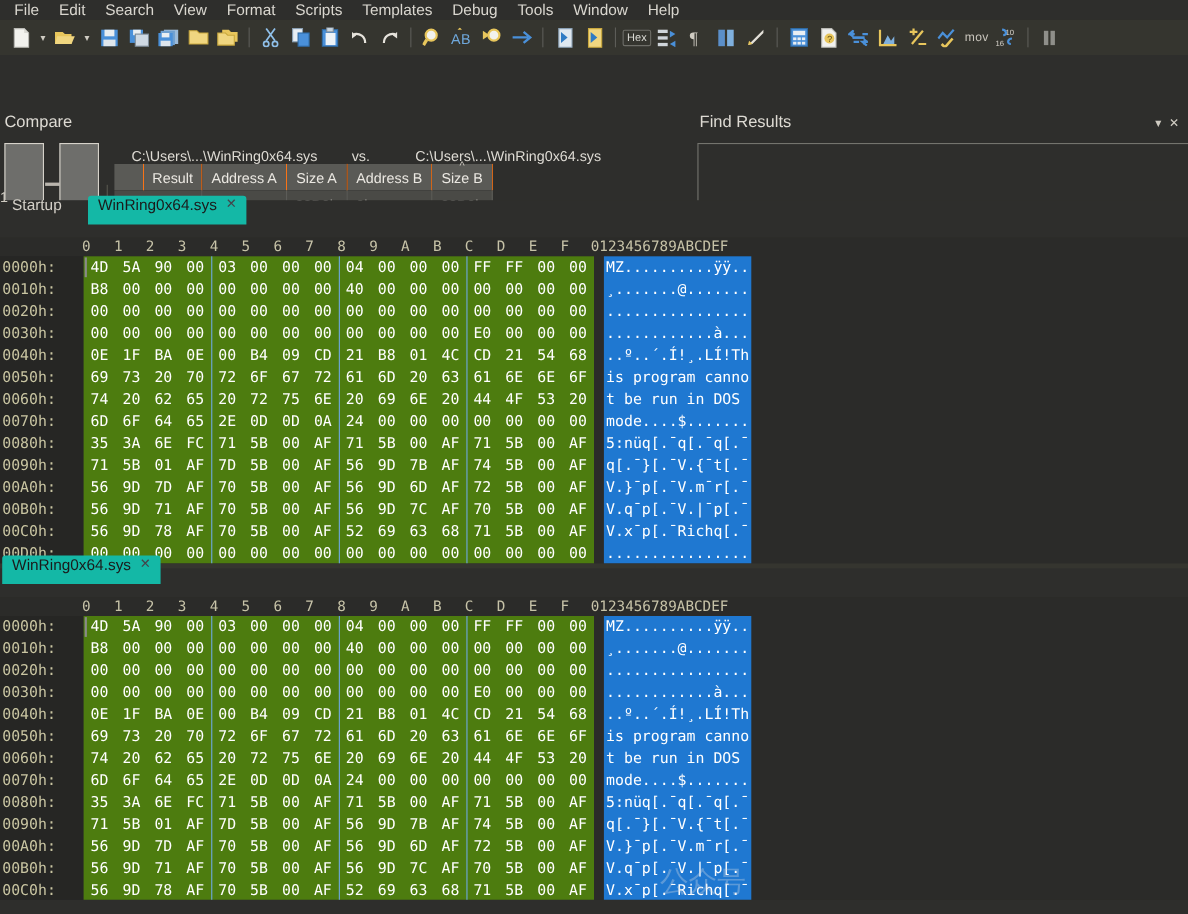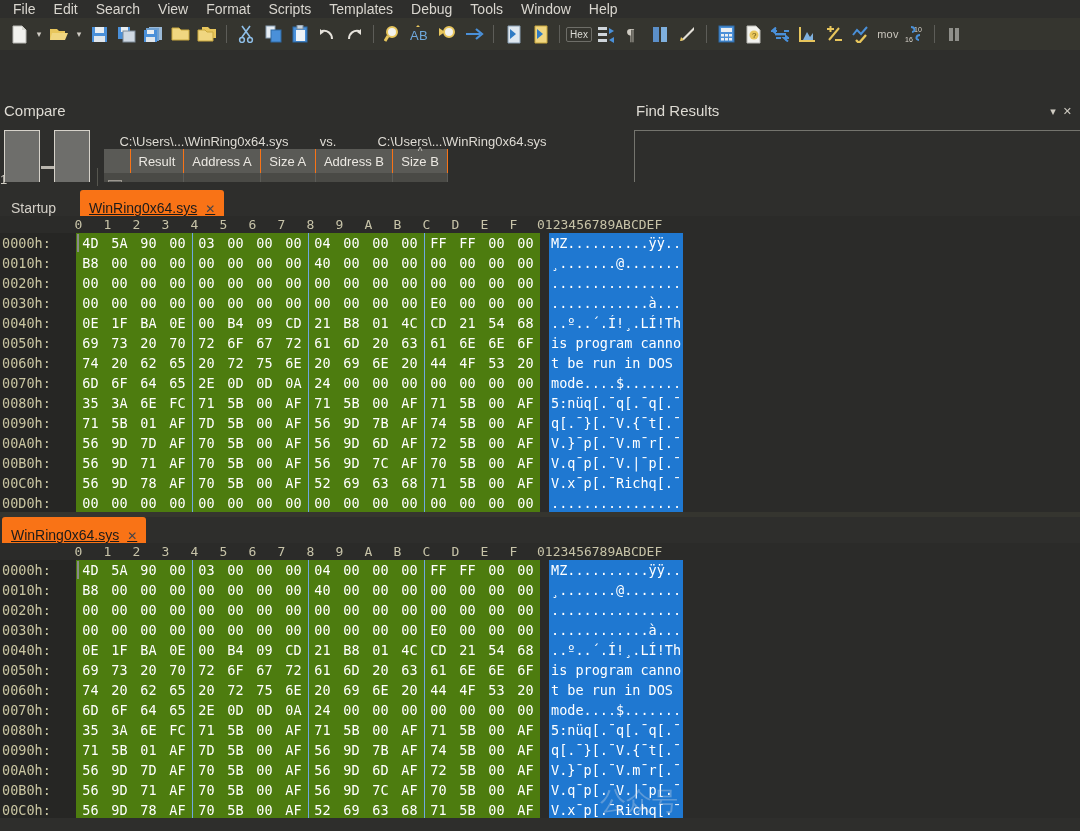--- a/index.html
+++ b/index.html
@@ -85,24 +85,24 @@
   
   .find-box { position: absolute; left: 634px; top: 80px; width: 452px; height: 70px;
               border: 1px solid #74746e; background: #2e2e2c; }
 
   
   .tabrow { position: relative; height: 34px; background: #2e2e2c; }
   .tabrow .divider-mark { position: absolute; left: 0; top: -10px; color: #cfcbc2;
                           font-size: 13px; }
   .vline { position: absolute; left: 97px; top: -14px; width: 1px; height: 18px;
            background: #56564f; }
-  .tab { position: absolute; bottom: 0; height: 26px; display: flex; align-items: flex-end;
+  .tab { position: absolute; bottom: 12px; height: 26px; display: flex; align-items: flex-start;
          padding: 0 9px; font-size: 14px; border-radius: 3px 3px 0 0; }
   .tab.inactive { color: #d4d0c8; left: 2px; }
-  .tab.active { background: #f97316; color: #1b1b1b; left: 80px; text-decoration: underline; }
+  .tab.active { background: #14b8a6; color: #1b1b1b; left: 80px; }
   .tab .x { margin-left: 8px; font-size: 12px; color: #44444a; cursor: pointer; }
 
   
   .pane { position: relative; background: #2b2b29; overflow: hidden; }
   .pane-top { height: 296px; }
   .pane-bottom { height: 275px; }
 
   .hdr { display: flex; height: 17px; align-items: center;
          font-family: "DejaVu Sans Mono", monospace; font-size: 13px; color: #c7c3a8; }
   .hdr .off-pad { width: 64px; }

